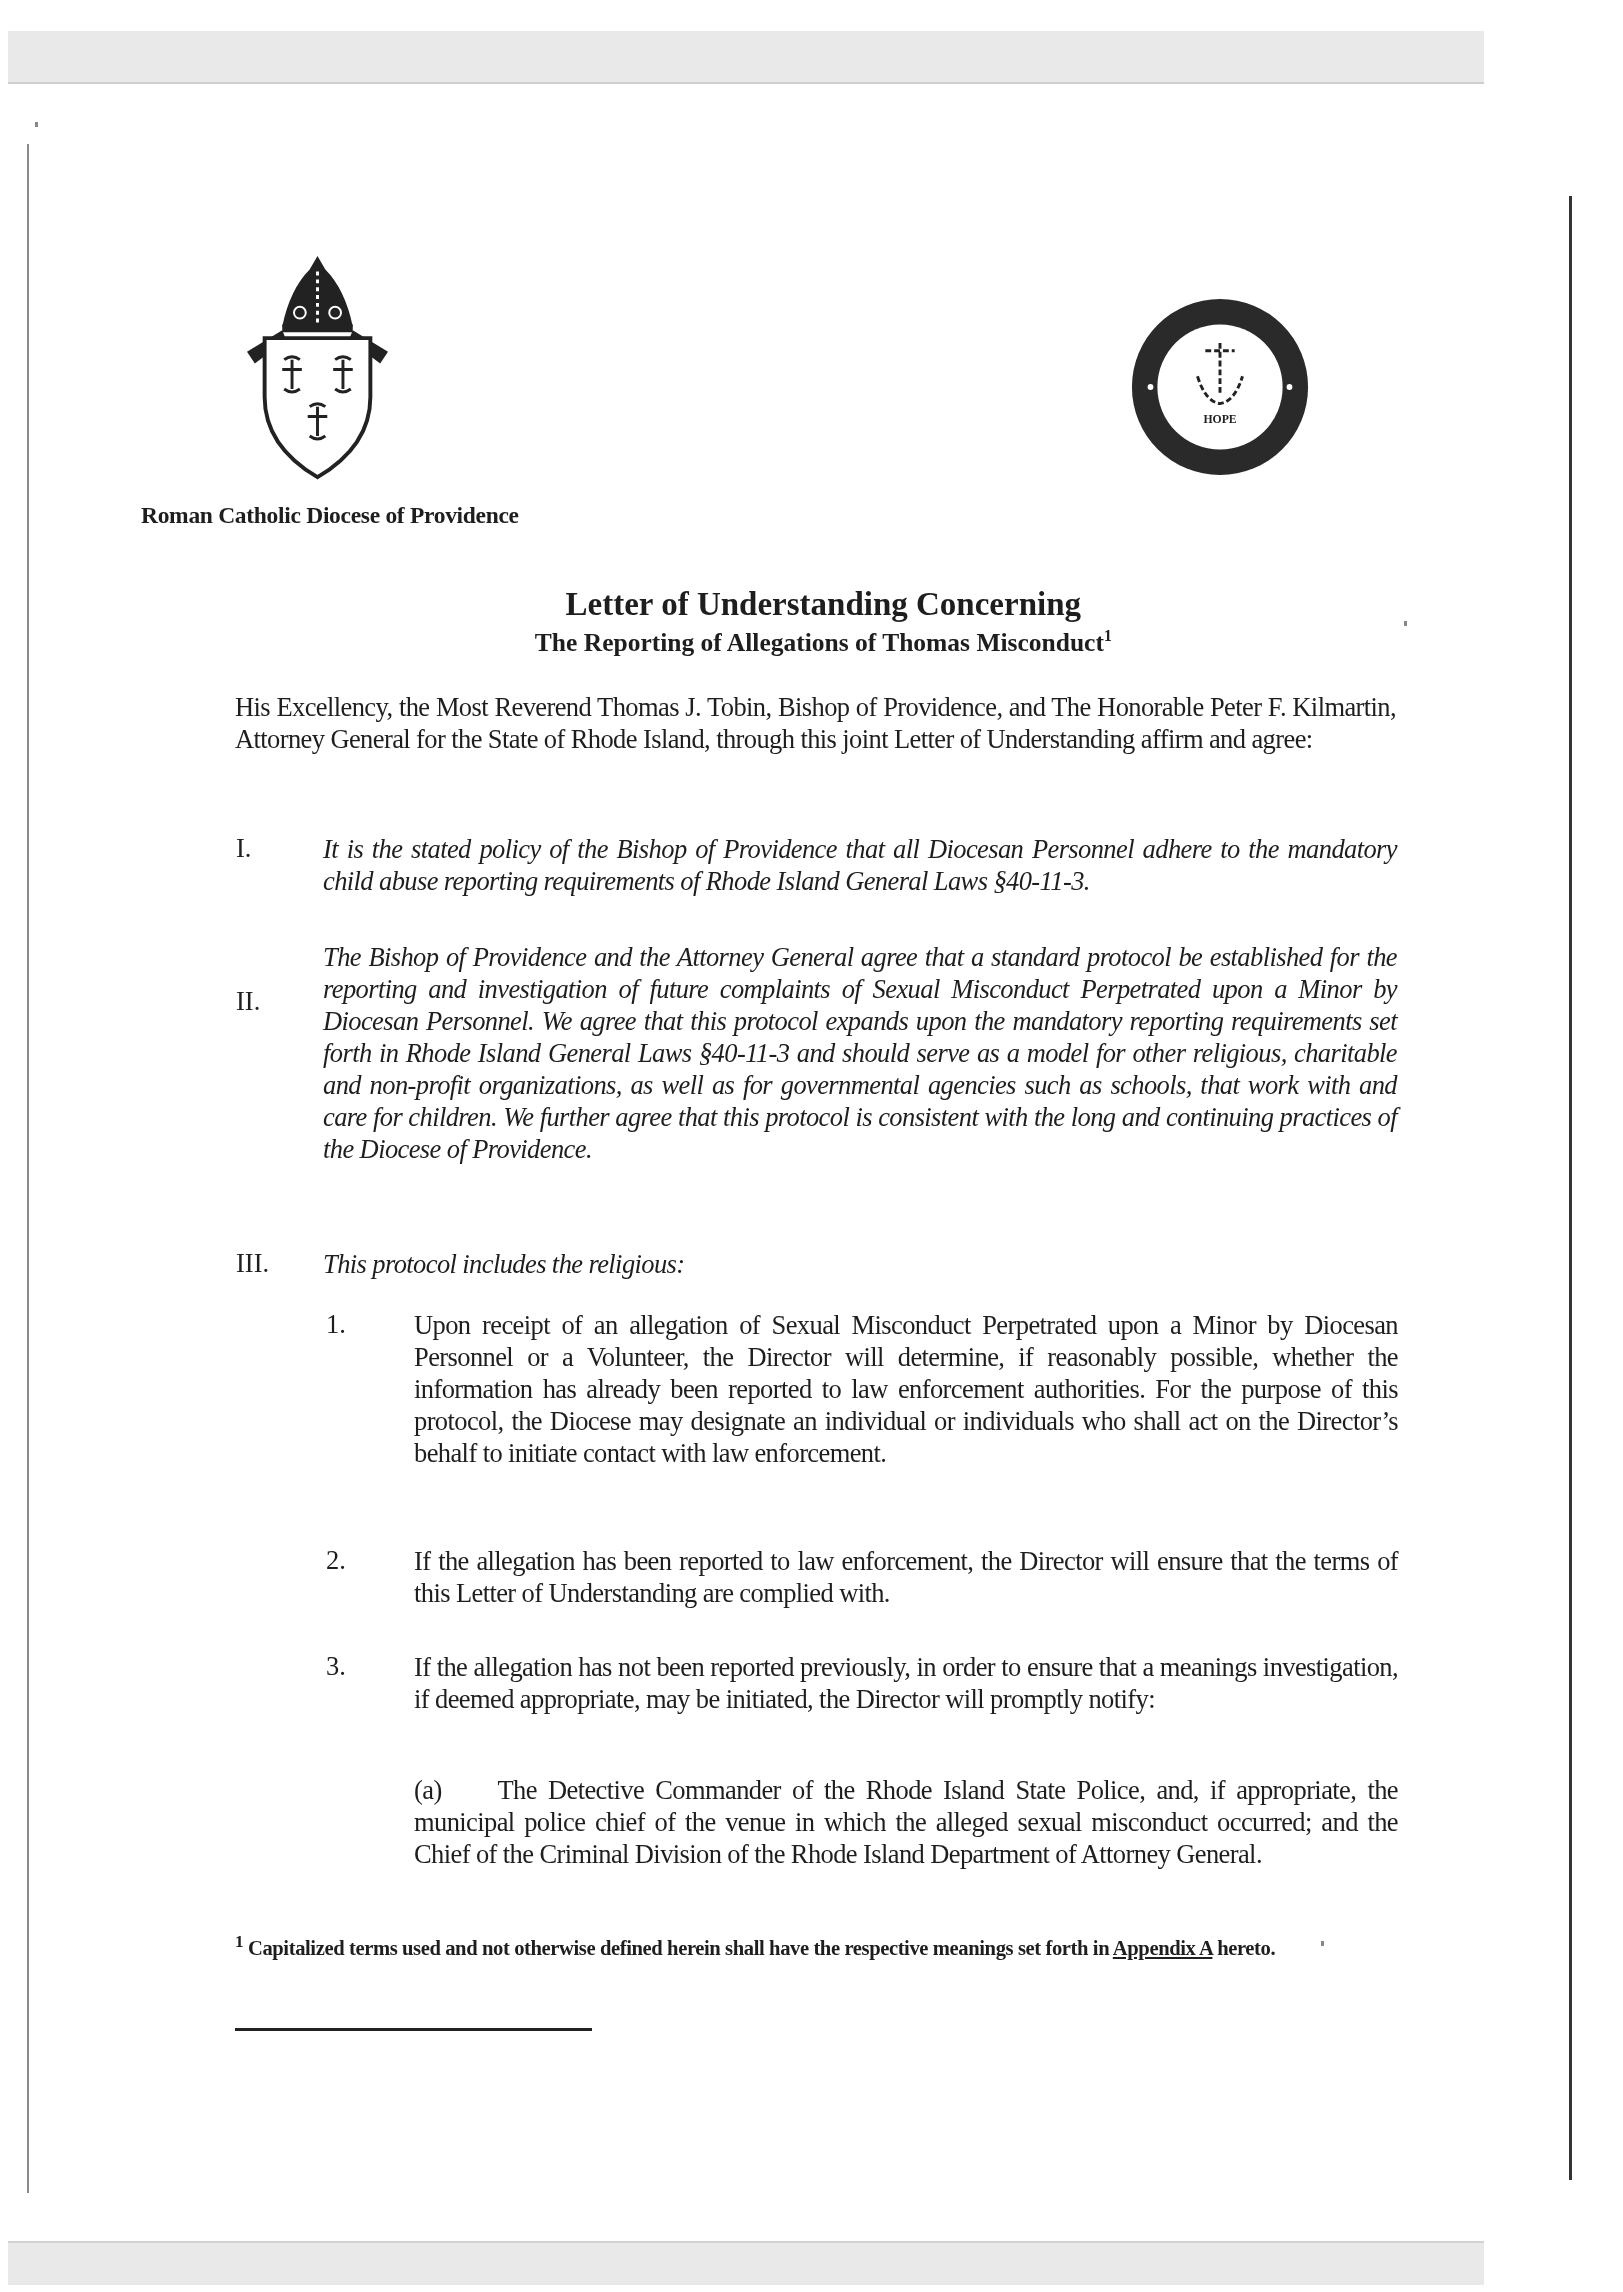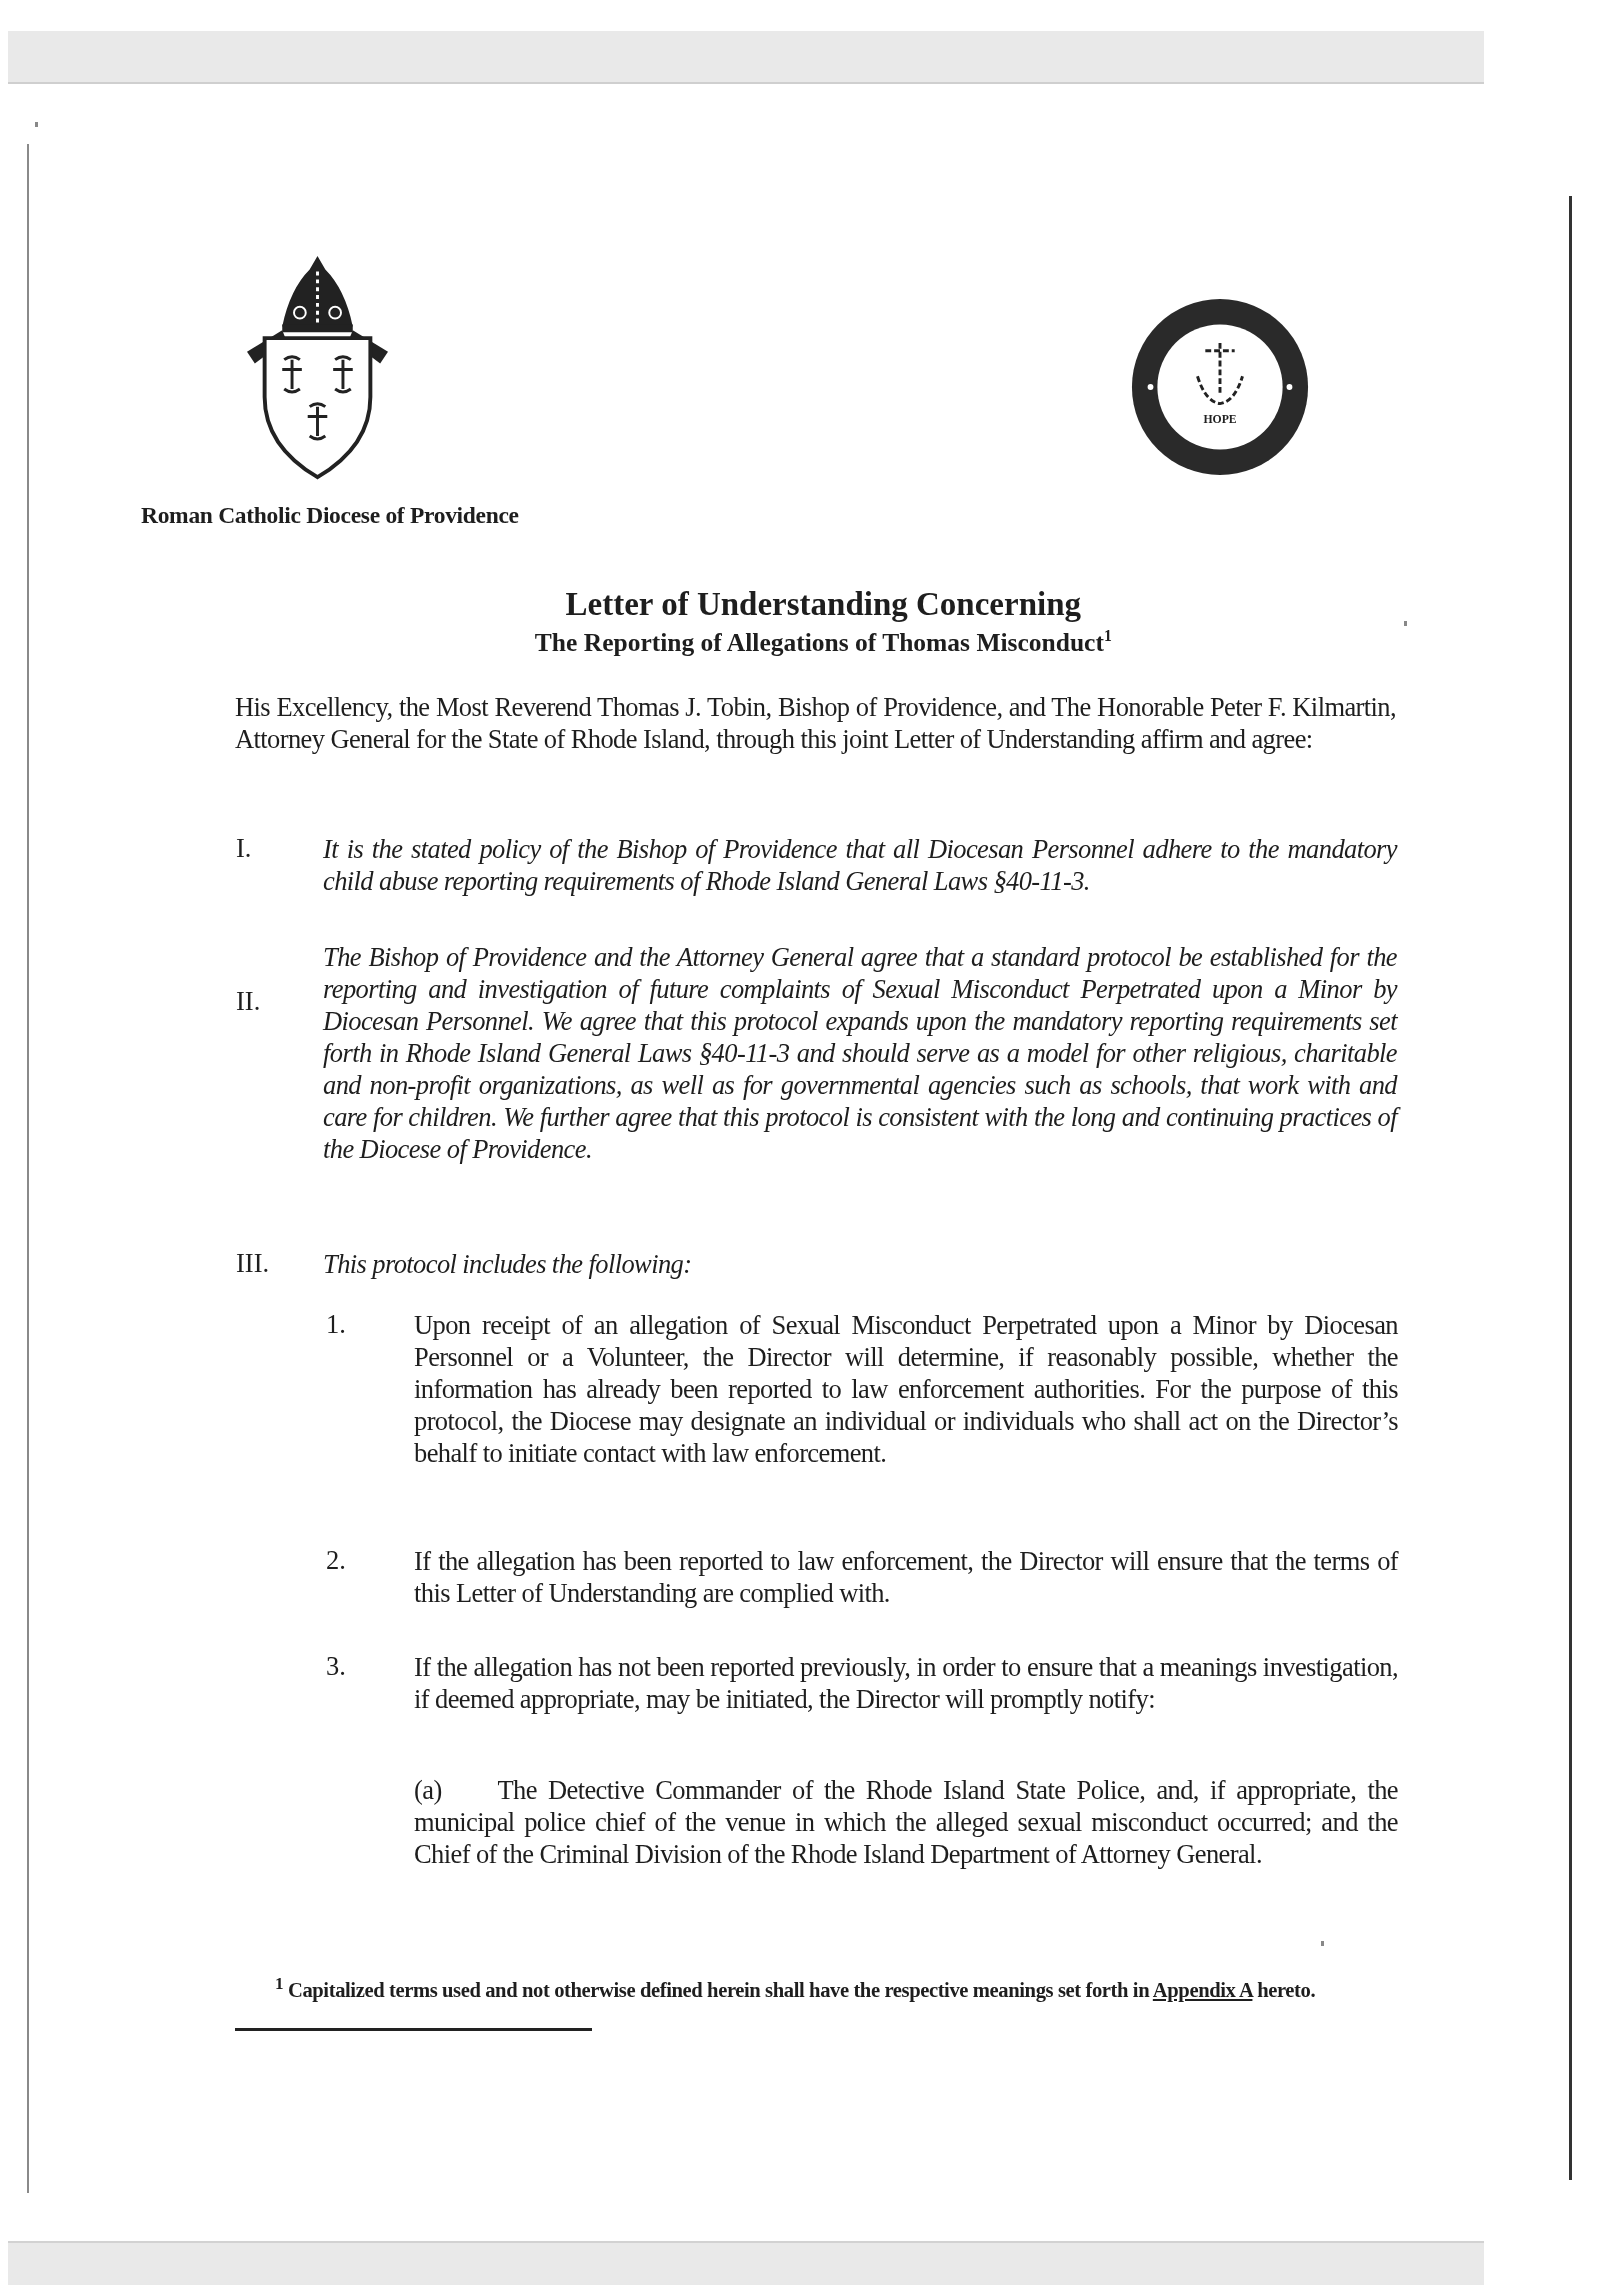--- a/index.html
+++ b/index.html
@@ -40,22 +40,22 @@
   .intro { left: 235px; top: 691px; width: 1161px; }
   .roman { position: absolute; font-size: 26.5px; left: 236px; }
   .item-body { left: 323px; width: 1074px; font-style: italic; }
   .num { position: absolute; font-size: 26.5px; left: 326px; }
   .sub-body { left: 414px; width: 984px; }
 
   .footnote-rule {
     position: absolute; left: 235px; top: 2028px; width: 357px; height: 2.9px; background: #222;
   }
   .footnote {
-    position: absolute; left: 235px; top: 1968px; width: 1157px;
-    font-size: 20.6px; line-height: 31px; font-weight: bold; letter-spacing: -0.4px; margin-left: 40px;
+    position: absolute; left: 235px; top: 1926px; width: 1157px;
+    font-size: 20.6px; line-height: 31px; font-weight: bold; letter-spacing: -0.4px;
   }
   .footnote .link { text-decoration: underline; }
   .stray { position: absolute; width: 2.9px; height: 4.9px; background: #888; }
 </style>
 </head>
 <body>
 
 <div class="band top"></div>
 <div class="scanline left"></div>
 <div class="scanline right"></div>
@@ -96,21 +96,21 @@
 
 <div class="para intro">His Excellency, the Most Reverend Thomas J. Tobin, Bishop of Providence, and The Honorable Peter F. Kilmartin, Attorney General for the State of Rhode Island, through this joint Letter of Understanding affirm and agree:</div>
 
 <div class="roman" style="top:833px">I.</div>
 <div class="para item-body" style="top:833px">It is the stated policy of the Bishop of Providence that all Diocesan Personnel adhere to the mandatory child abuse reporting requirements of Rhode Island General Laws §40-11-3.</div>
 
 <div class="roman" style="top:986px">II.</div>
 <div class="para item-body" style="top:941px">The Bishop of Providence and the Attorney General agree that a standard protocol be established for the reporting and investigation of future complaints of Sexual Misconduct Perpetrated upon a Minor by Diocesan Personnel.  We agree that this protocol expands upon the mandatory reporting requirements set forth in Rhode Island General Laws §40-11-3 and should serve as a model for other religious, charitable and non-profit organizations, as well as for governmental agencies such as schools, that work with and care for children.  We further agree that this protocol is consistent with the long and continuing practices of the Diocese of Providence.</div>
 
 <div class="roman" style="top:1248px">III.</div>
-<div class="para item-body" style="top:1248px">This protocol includes the following:</div>
+<div class="para item-body" style="top:1248px">This protocol includes the religious:</div>
 
 <div class="num" style="top:1309px">1.</div>
 <div class="para sub-body" style="top:1309px">Upon receipt of an allegation of Sexual Misconduct Perpetrated upon a Minor by Diocesan Personnel or a Volunteer, the Director will determine, if reasonably possible, whether the information has already been reported to law enforcement authorities. For the purpose of this protocol, the Diocese may designate an individual or individuals who shall act on the Director’s behalf to initiate contact with law enforcement.</div>
 
 <div class="num" style="top:1545px">2.</div>
 <div class="para sub-body" style="top:1545px">If the allegation has been reported to law enforcement, the Director will ensure that the terms of this Letter of Understanding are complied with.</div>
 
 <div class="num" style="top:1651px">3.</div>
 <div class="para sub-body" style="top:1651px">If the allegation has not been reported previously, in order to ensure that a meanings investigation, if deemed appropriate, may be initiated, the Director will promptly notify:</div>
 

